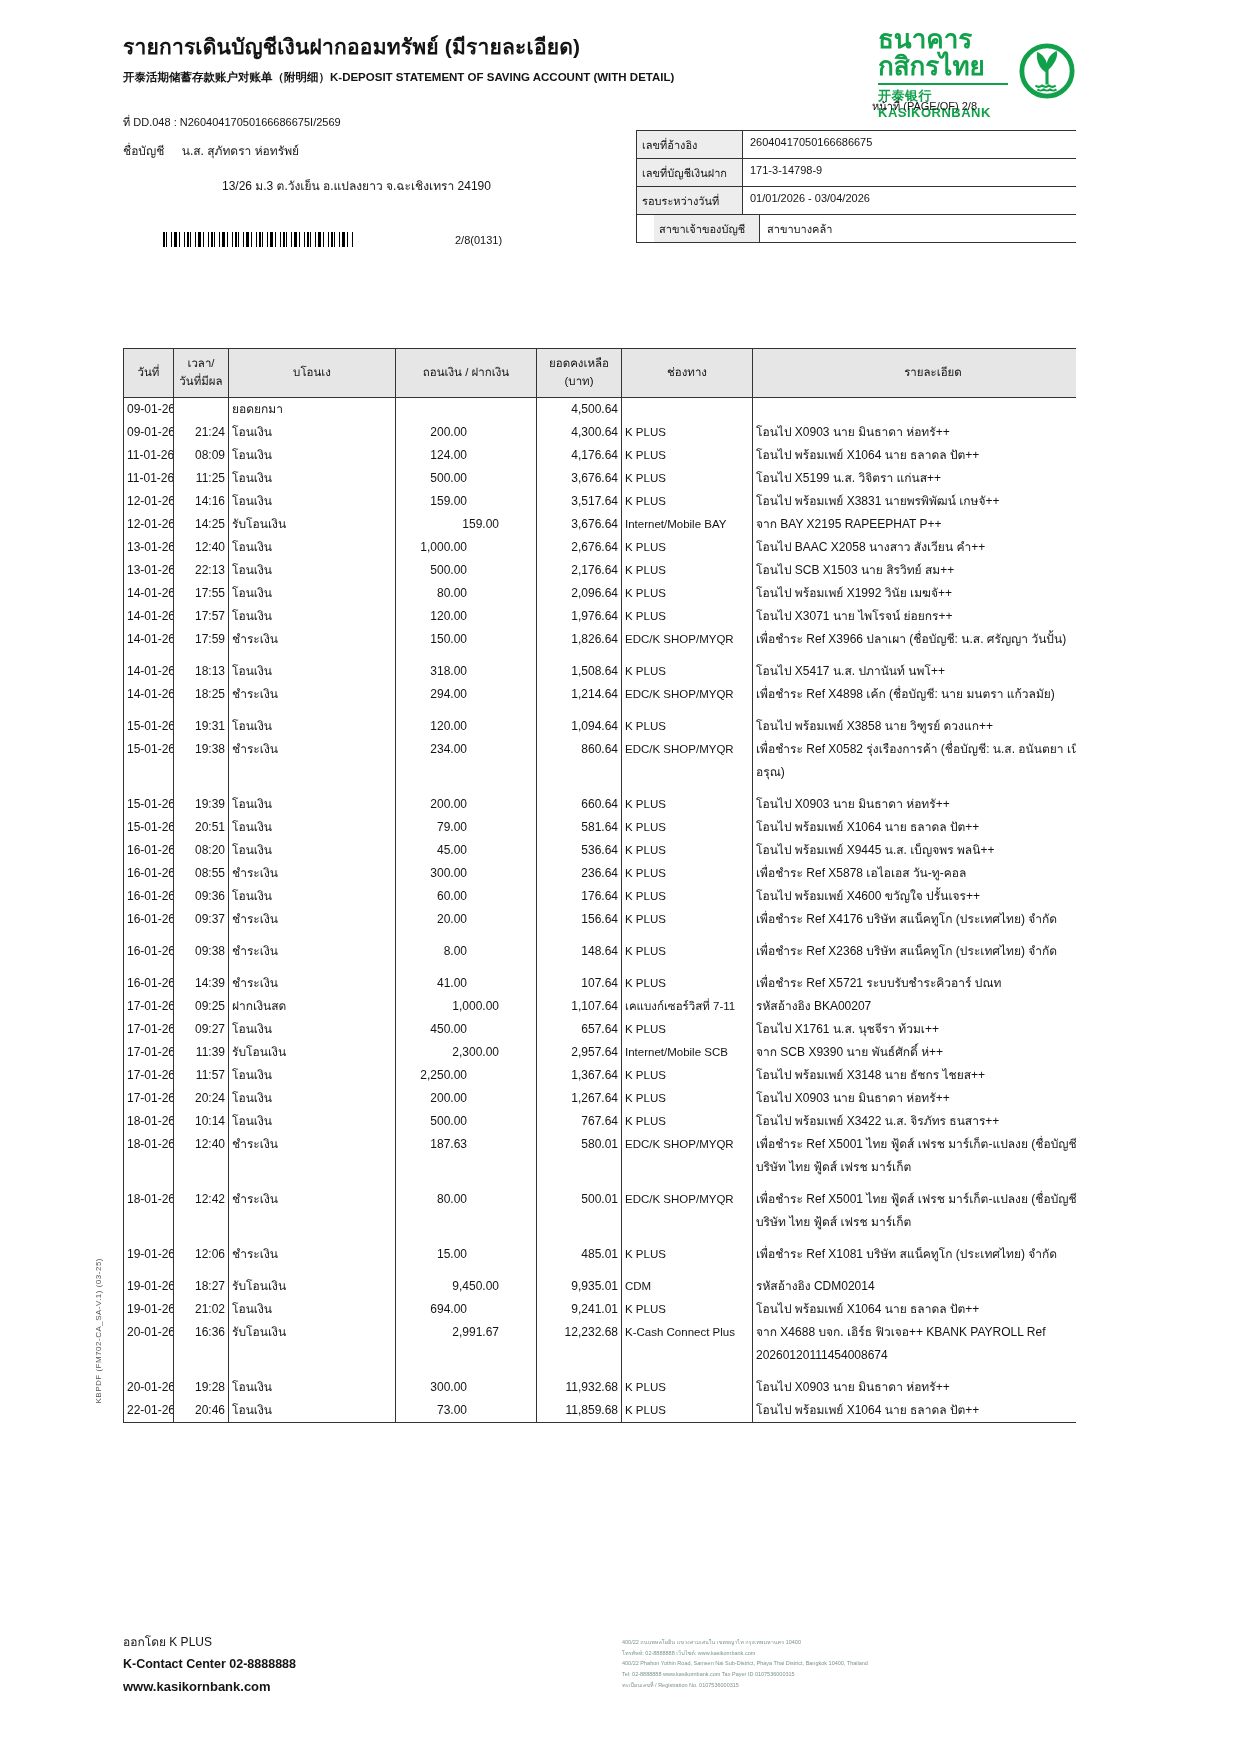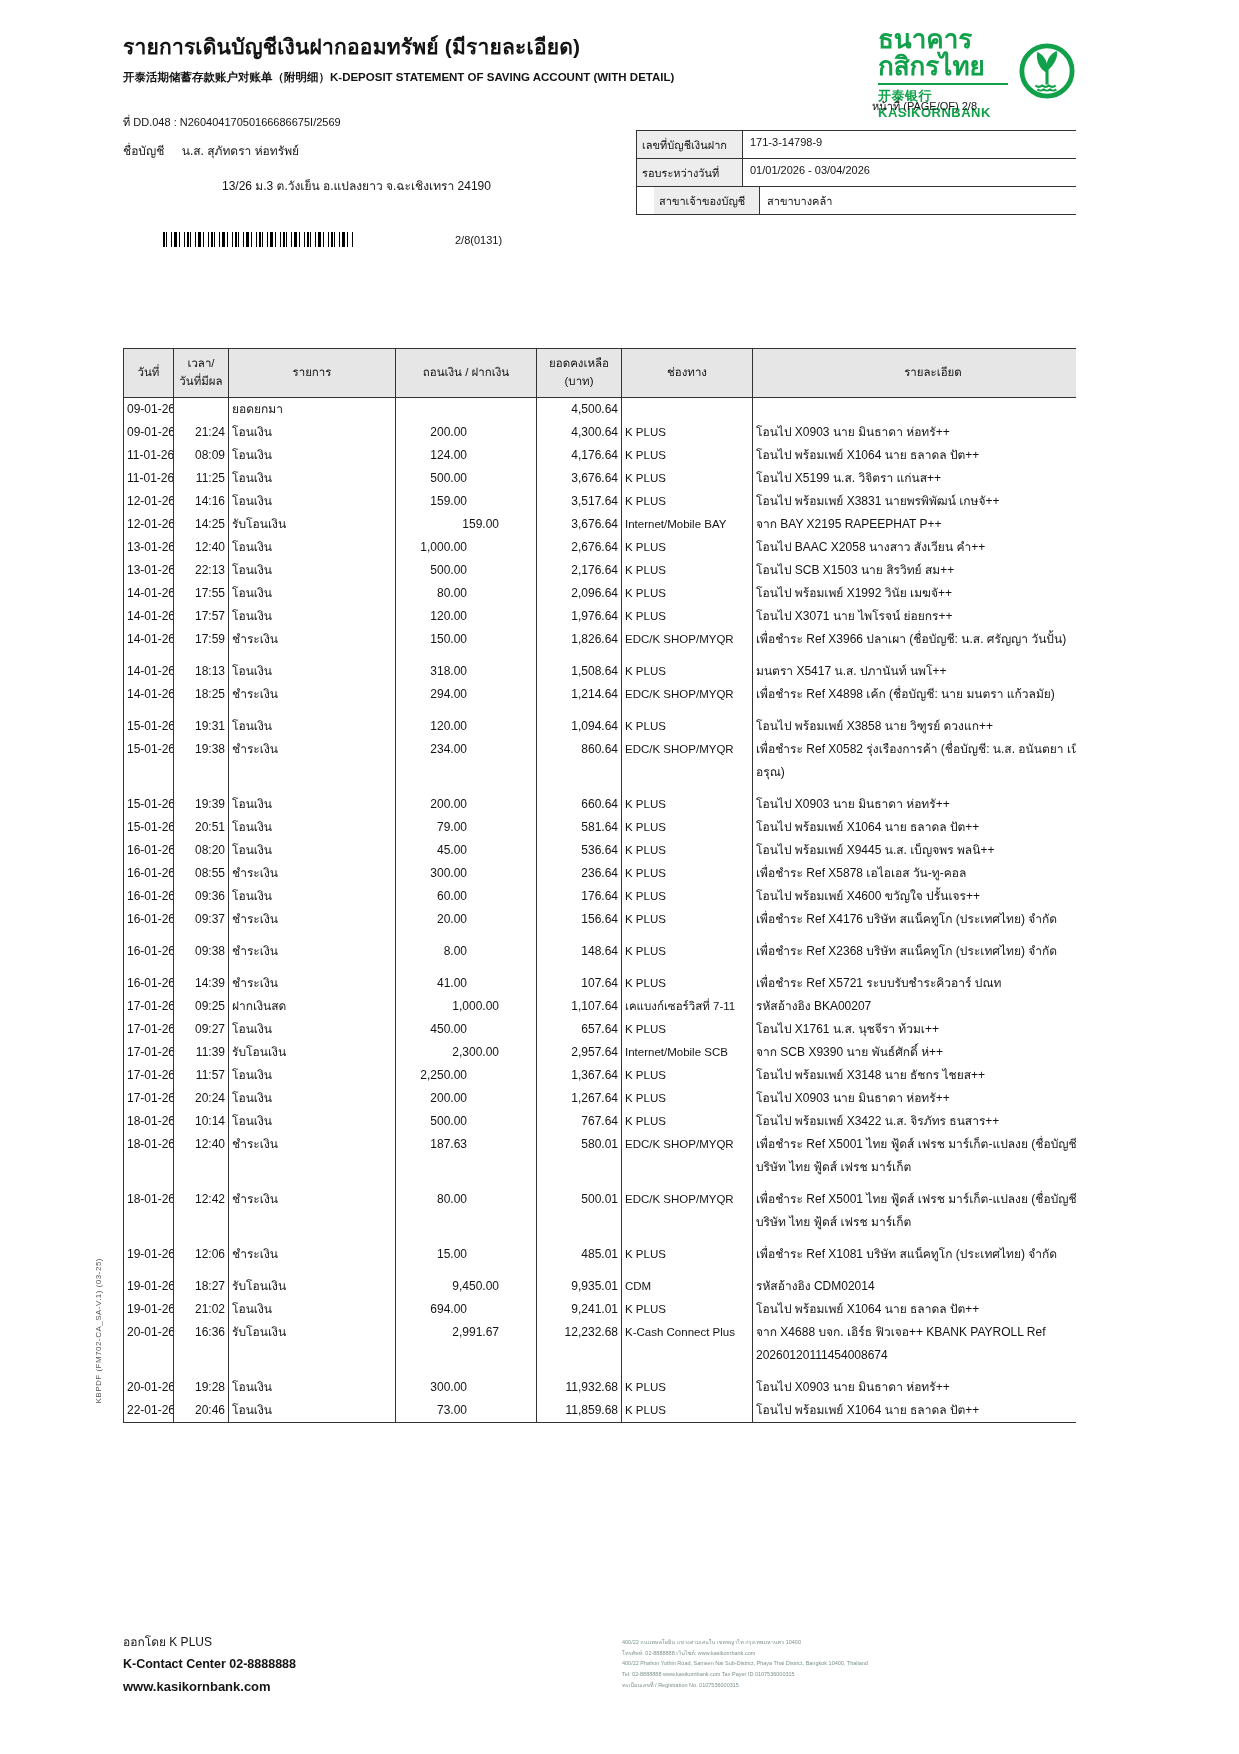--- a/index.html
+++ b/index.html
@@ -94,20 +94,24 @@
   <div class="doc-no">ที่ DD.048  : N26040417050166686675I/2569</div>
 
   <div class="acct-line">
     <span class="acct-label">ชื่อบัญชี</span>
     <span>น.ส. สุภัทดรา ห่อทรัพย์</span>
   </div>
   <div class="acct-addr">13/26 ม.3 ต.วังเย็น อ.แปลงยาว จ.ฉะเชิงเทรา 24190</div>
 
   <div class="info-box">
     <div class="info-row">
+      <div class="info-label">เลขที่อ้างอิง</div>
+      <div class="info-value">26040417050166686675</div>
+    </div>
+    <div class="info-row">
       <div class="info-label">เลขที่บัญชีเงินฝาก</div>
       <div class="info-value">171-3-14798-9</div>
     </div>
     <div class="info-row">
       <div class="info-label">รอบระหว่างวันที่</div>
       <div class="info-value">01/01/2026 - 03/04/2026</div>
     </div>
     <div class="info-row">
       <div class="info-label">สาขาเจ้าของบัญชี</div>
       <div class="info-value">สาขาบางคล้า</div>
@@ -127,21 +131,21 @@
         <col style="width:131px">
         <col style="width:361px">
     </colgroup>
     <thead>
       <tr>
         <th>วันที่</th>
         <th>
           <div>เวลา/</div>
           <div>วันที่มีผล</div>
         </th>
-        <th>รายการ</th>
+        <th>บโอนเง</th>
         <th>ถอนเงิน / ฝากเงิน</th>
         <th>
           <div>ยอดคงเหลือ</div>
           <div>(บาท)</div>
         </th>
         <th>ช่องทาง</th>
         <th>รายละเอียด</th>
       </tr>
     </thead>
     <tbody>
@@ -266,21 +270,21 @@
         </tr>
         <tr>
           <td class="c-date">14-01-26</td>
           <td class="c-time">18:13</td>
           <td class="c-desc">โอนเงิน</td>
           <td class="c-amount">
             <span class="amt-w">318.00</span>
           </td>
           <td class="c-balance">1,508.64</td>
           <td class="c-channel">K PLUS</td>
-          <td class="c-detail">มนตรา X5417 น.ส. ปภานันท์ นพโ++</td>
+          <td class="c-detail">โอนไป X5417 น.ส. ปภานันท์ นพโ++</td>
         </tr>
         <tr class="row-tall">
           <td class="c-date">14-01-26</td>
           <td class="c-time">18:25</td>
           <td class="c-desc">ชำระเงิน</td>
           <td class="c-amount">
             <span class="amt-w">294.00</span>
           </td>
           <td class="c-balance">1,214.64</td>
           <td class="c-channel">EDC/K SHOP/MYQR</td>

